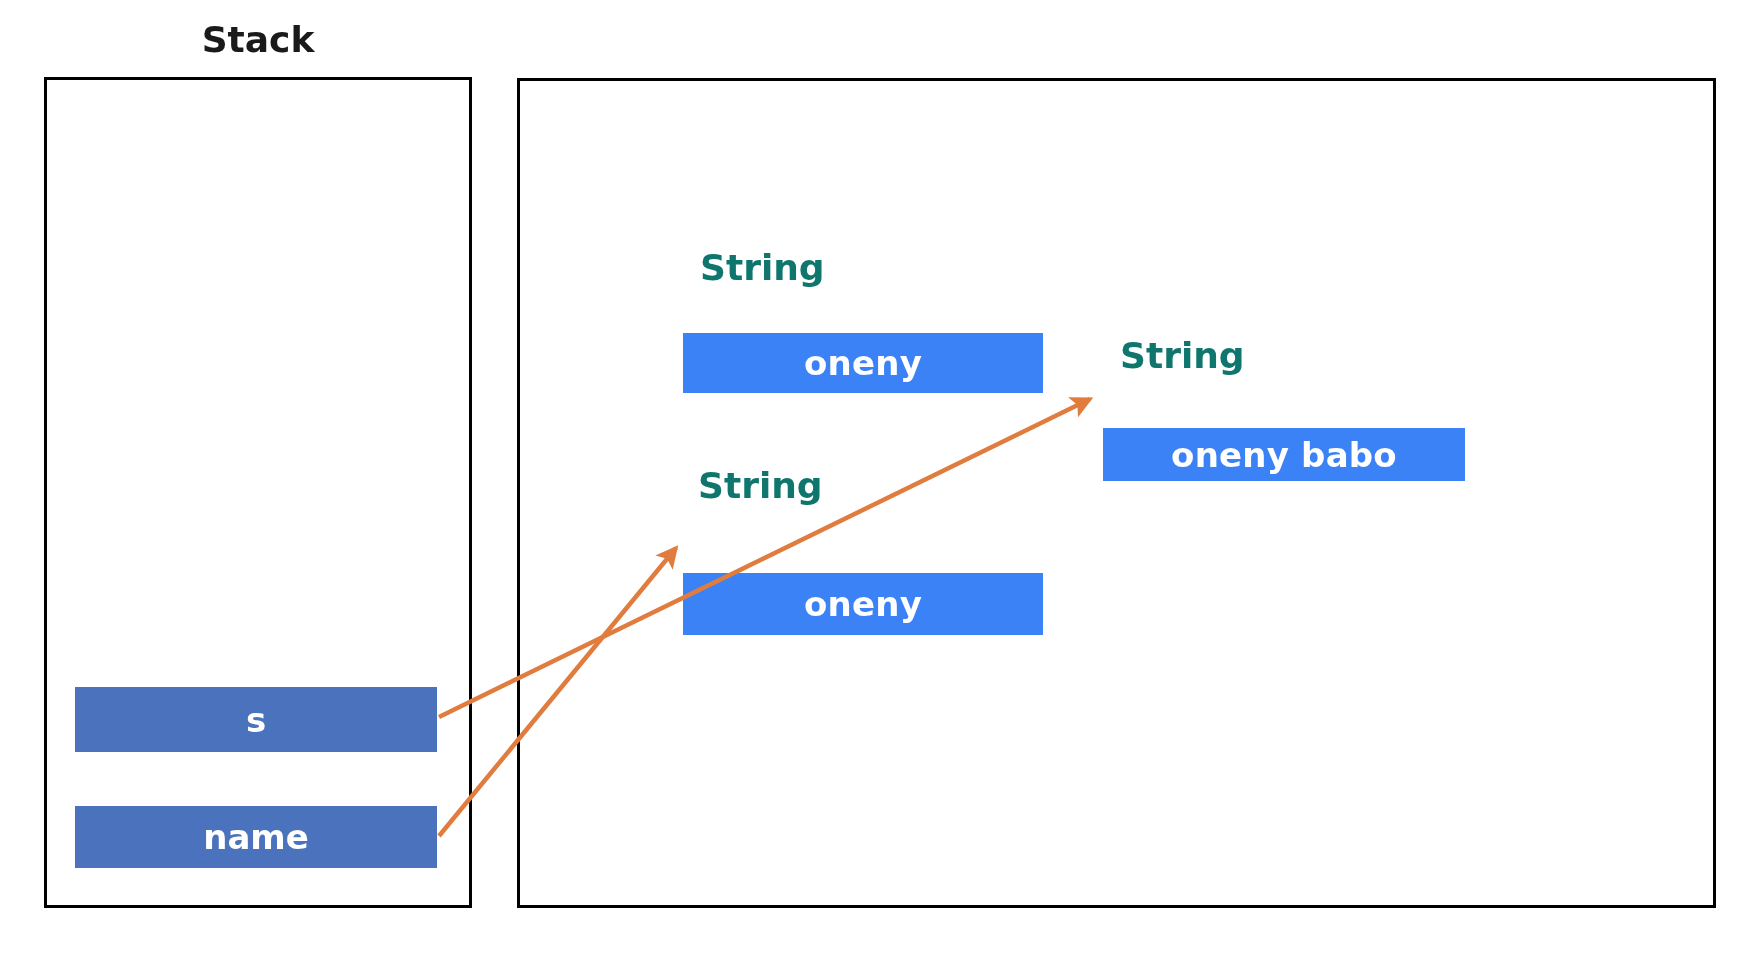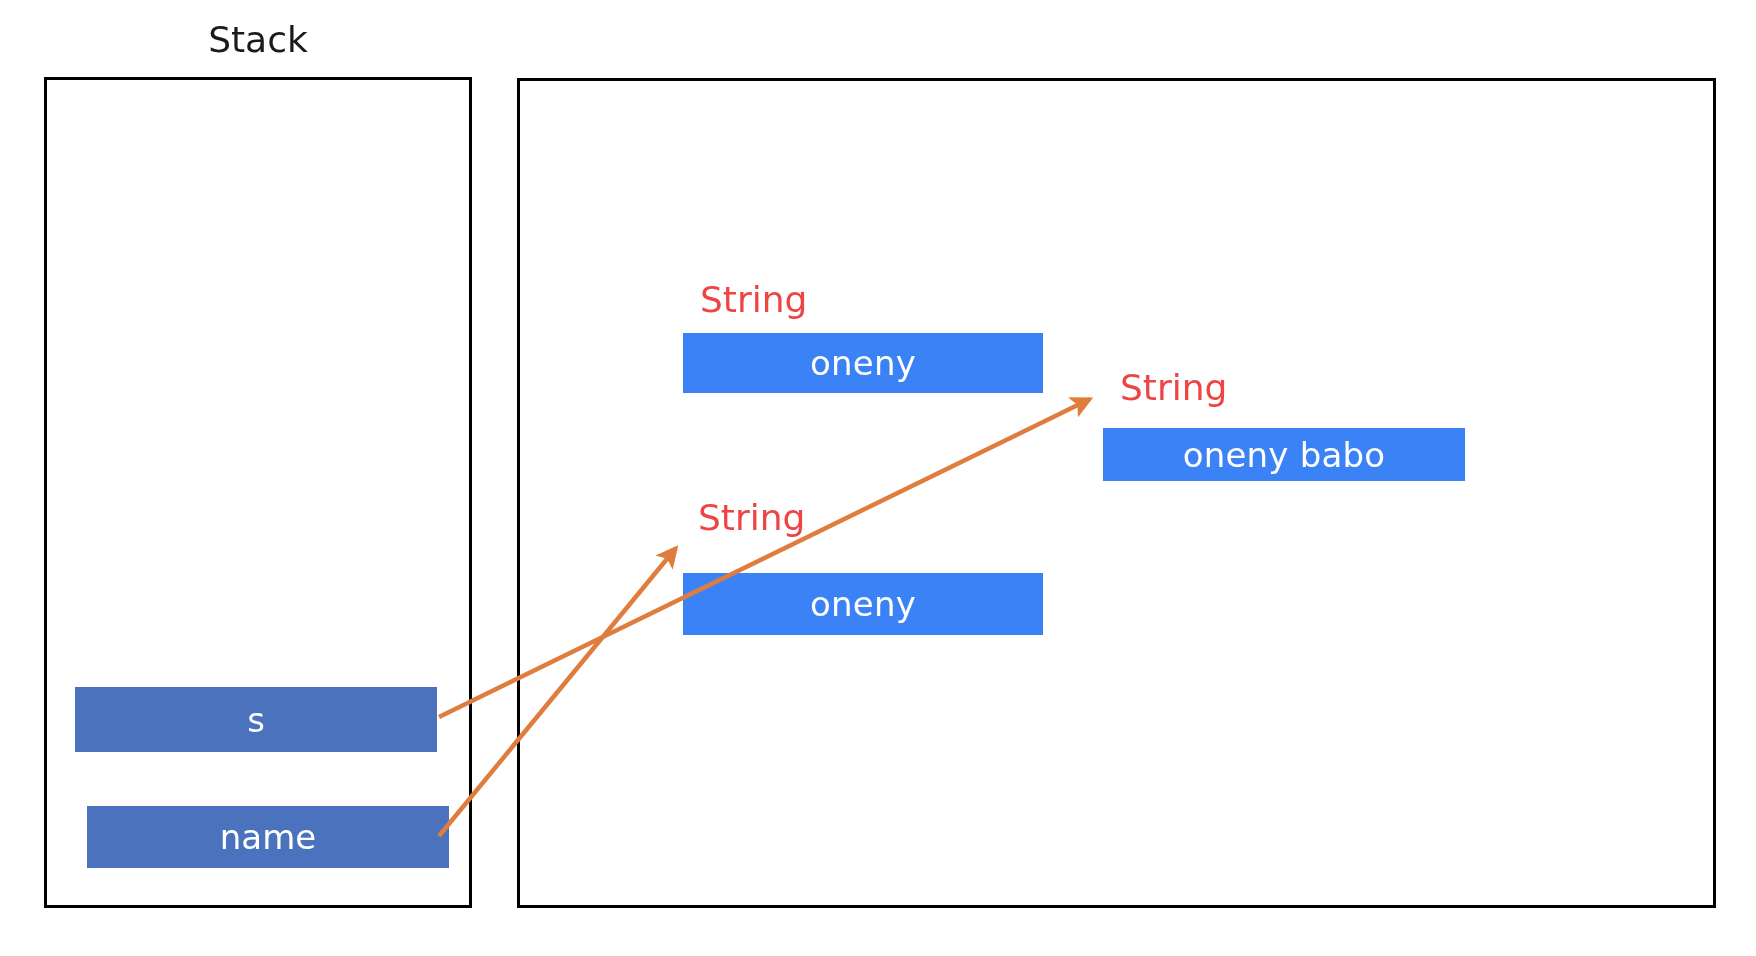--- a/index.html
+++ b/index.html
@@ -7,42 +7,42 @@
     padding: 0;
     background: #ffffff;
   }
   #canvas {
     position: relative;
     width: 1756px;
     height: 956px;
     background: #ffffff;
     font-family: "DejaVu Sans", sans-serif;
     overflow: hidden;
+    font-weight: bold;
   }
   .region-title {
     position: absolute;
     font-size: 36px;
     color: #1a1a1a;
     text-align: center;
     white-space: nowrap;
     line-height: 1;
   }
   .region-box {
     position: absolute;
     border: 3px solid #000000;
     background: transparent;
     box-sizing: border-box;
   }
   .type-label {
     position: absolute;
     font-size: 36px;
-    color: #ef4444;
+    color: #0f766e;
     white-space: nowrap;
     line-height: 1;
-    margin-top: 32px;
   }
   .heap-obj {
     position: absolute;
     background: #3b82f6;
     color: #ffffff;
     font-size: 34px;
     display: flex;
     align-items: center;
     justify-content: center;
     box-sizing: border-box;
@@ -83,21 +83,21 @@
   <div class="heap-obj" style="left:683px; top:333px; width:360px; height:60px;">oneny</div>
 
   <div class="type-label" style="left:1120px; top:338px;">String</div>
   <div class="heap-obj" style="left:1103px; top:428px; width:362px; height:53px;">oneny babo</div>
 
   <div class="type-label" style="left:698px; top:468px;">String</div>
   <div class="heap-obj" style="left:683px; top:573px; width:360px; height:62px;">oneny</div>
 
   <div class="stack-var" style="left:75px; top:687px; width:362px; height:65px;">s</div>
 
-  <div class="stack-var" style="left:75px; top:806px; width:362px; height:62px;margin-left:12px;">name</div>
+  <div class="stack-var" style="left:75px; top:806px; width:362px; height:62px;">name</div>
 
   <svg id="arrow-layer" viewBox="0 0 1756 956">
     <defs>
       <marker id="arrowhead" markerWidth="5" markerHeight="5" refX="4.2" refY="2.5" orient="auto" markerUnits="strokeWidth">
         <path d="M0,0 L5,2.5 L0,5 L1.1,2.5 Z" fill="#E07C3E"></path>
       </marker>
     </defs>
 
     <line x1="439" y1="717" x2="1090" y2="399" stroke="#E07C3E" stroke-width="4.5" marker-end="url(#arrowhead)"></line>
 

